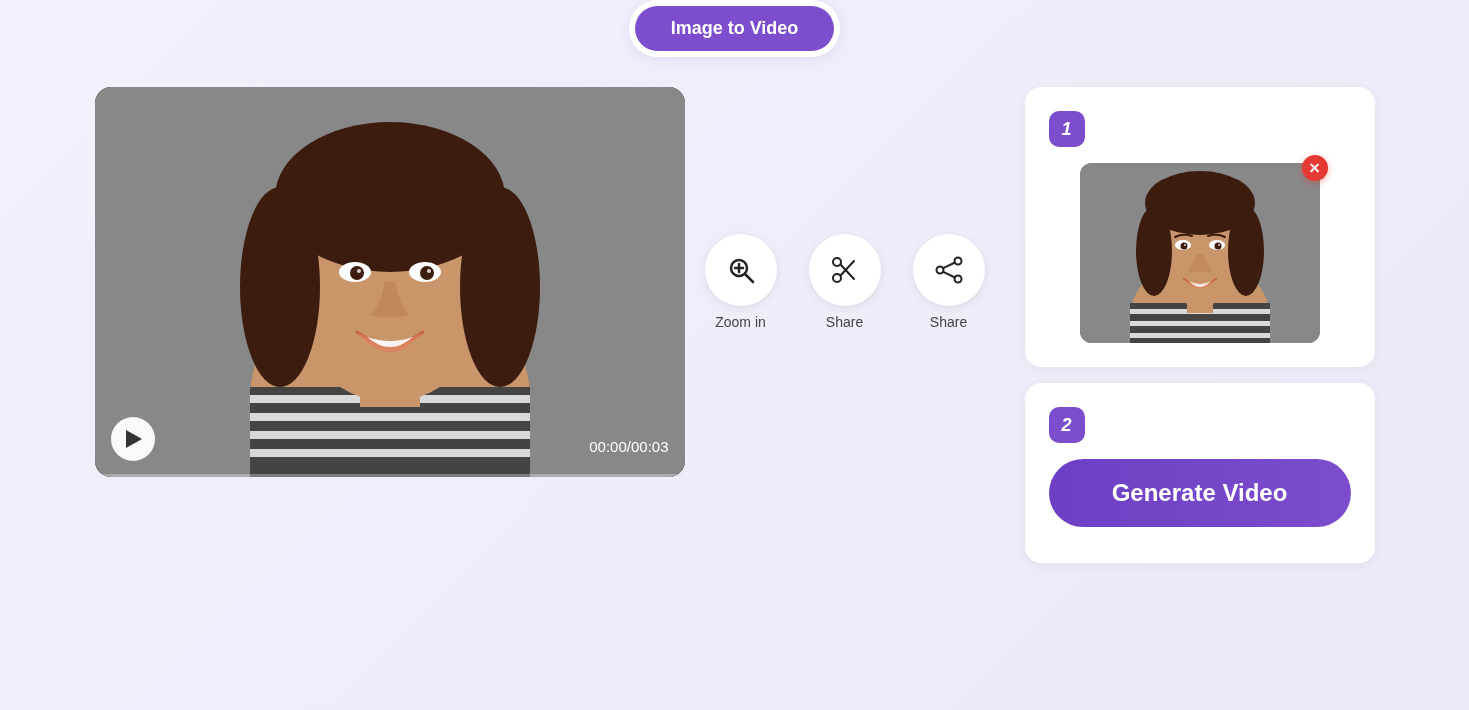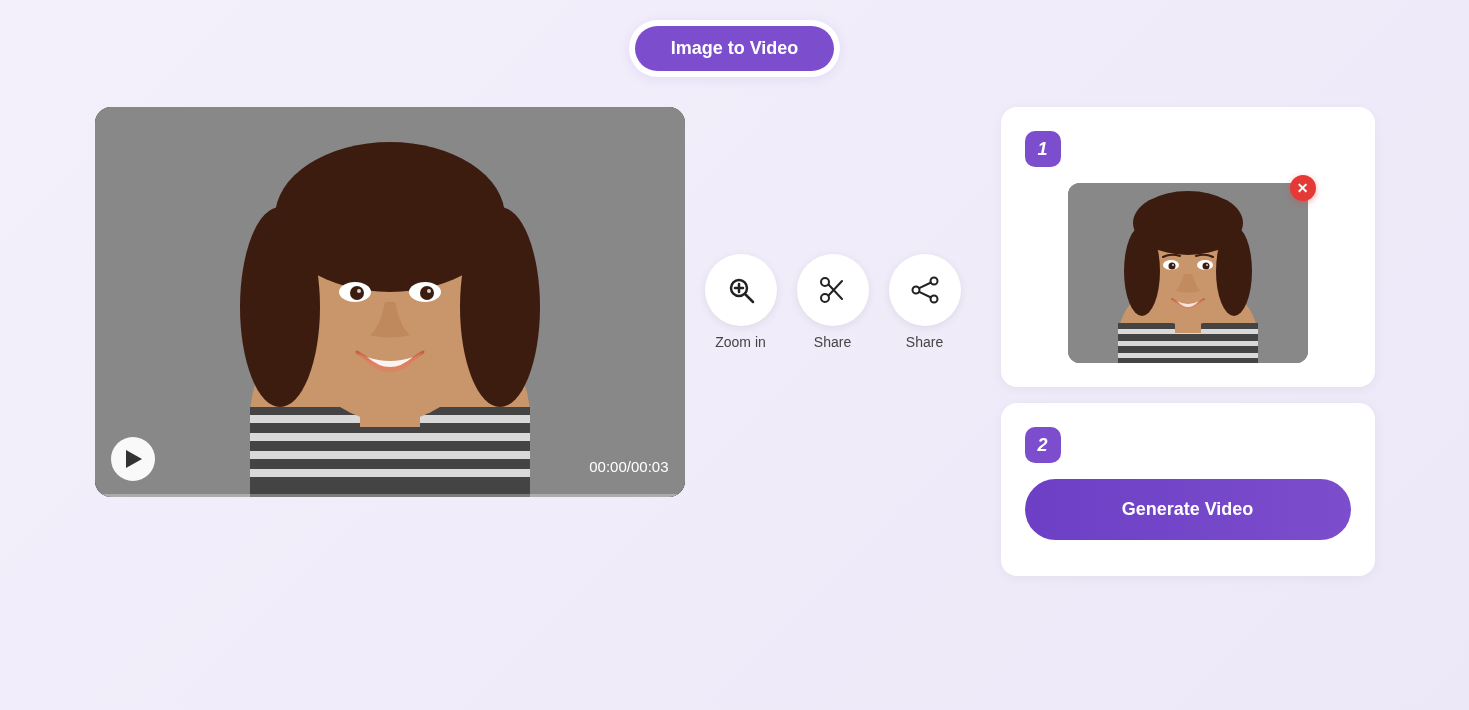--- a/index.html
+++ b/index.html
@@ -12,21 +12,20 @@
       overflow: hidden;
     }
 
     .page-wrapper {
       width: 1469px;
       min-height: 710px;
       background: linear-gradient(135deg, #f3f0fb 0%, #ede8f8 100%);
       display: flex;
       flex-direction: column;
       align-items: center;
-      padding-top: 20px;
     }
 
     
     .tab-switcher {
       display: flex;
       align-items: center;
       background: white;
       border-radius: 50px;
       padding: 6px;
       gap: 4px;
@@ -141,21 +140,21 @@
       bottom: 0;
       left: 0;
       right: 0;
       height: 3px;
       background: rgba(255,255,255,0.3);
     }
 
     
     .action-buttons {
       display: flex;
-      gap: 20px;
+      gap: 32px;
       align-items: flex-start;
     }
 
     .action-btn {
       display: flex;
       flex-direction: column;
       align-items: center;
       gap: 8px;
       cursor: pointer;
       border: none;
@@ -268,21 +267,21 @@
     }
 
     
     .generate-btn {
       width: 100%;
       padding: 20px;
       background: linear-gradient(90deg, #6c3fc5 0%, #7c4dcc 100%);
       color: white;
       border: none;
       border-radius: 50px;
-      font-size: 18px;
+      font-size: 24px;
       font-weight: 700;
       cursor: pointer;
       margin-bottom: 12px;
     }
 
     .commercial-notice {
       text-align: center;
       color: #666;
       font-size: 15px;
     }

